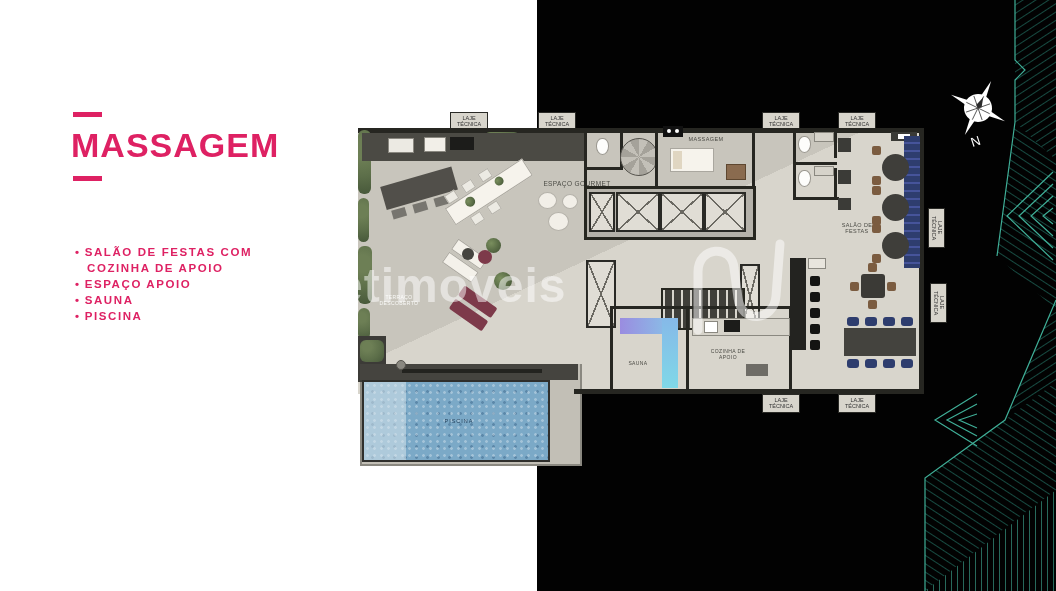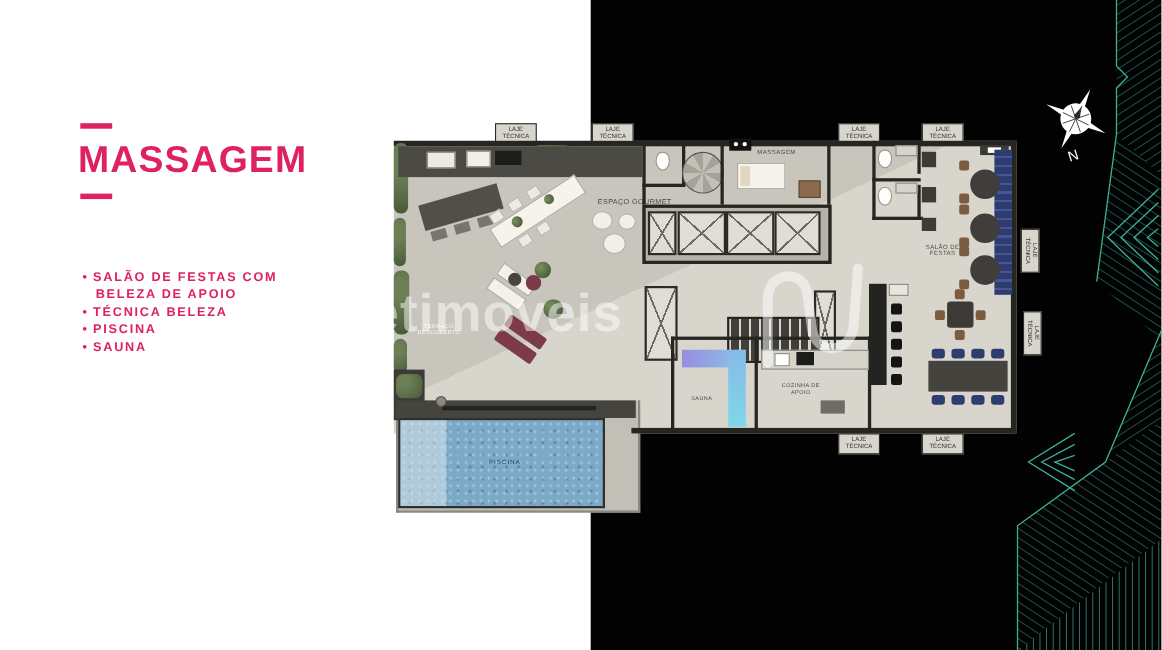--- a/index.html
+++ b/index.html
@@ -83,24 +83,24 @@
 </head>
 <body>
 
 <div class="abs left-panel"></div>
 <div class="abs right-panel"></div>
 
 <div class="abs accent-dash" style="left:73px;top:112px;"></div>
 <div class="abs page-title">MASSAGEM</div>
 <div class="abs accent-dash" style="left:73px;top:176px;"></div>
 <ul class="abs feature-list">
-  <li><span class="blt">•</span><span>SALÃO DE FESTAS COM BELEZA DE APOIO</span></li>
-  <li><span class="blt">•</span><span>TÉCNICA BELEZA</span></li>
+  <li><span class="blt">•</span><span>SALÃO DE FESTAS COM COZINHA DE APOIO</span></li>
+  <li><span class="blt">•</span><span>ESPAÇO APOIO</span></li>
+  <li><span class="blt">•</span><span>SAUNA</span></li>
   <li><span class="blt">•</span><span>PISCINA</span></li>
-  <li><span class="blt">•</span><span>SAUNA</span></li>
 </ul>
 
 <div class="abs floorplan">
 
   <div class="abs plan-main"></div>
   <div class="abs pool-wing"></div>
 
   <div class="laje" style="left:92px;top:0;">LAJE TÉCNICA</div>
   <div class="laje" style="left:180px;top:0;">LAJE TÉCNICA</div>
   <div class="laje" style="left:404px;top:0;">LAJE TÉCNICA</div>

